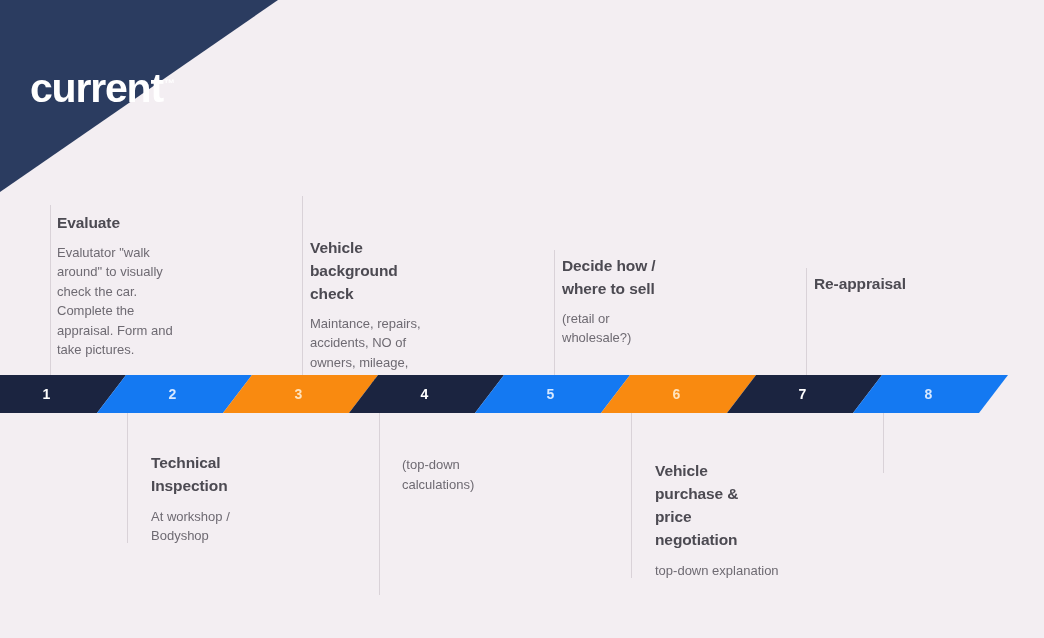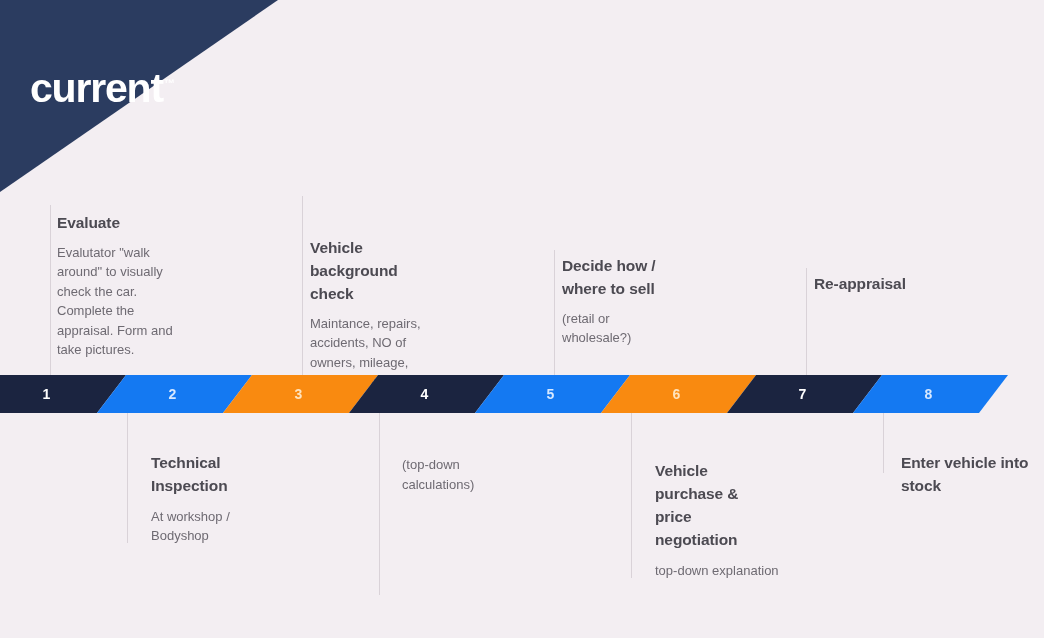--- a/index.html
+++ b/index.html
@@ -179,18 +179,14 @@
 
   <div class="step-text below" style="left:655px; top:452px; width:105px;margin-top:8px;">
     <p class="step-title">Vehicle purchase &amp; price negotiation</p>
     <p class="step-sub" style="white-space:nowrap;">top-down explanation</p>
   </div>
 
   <div class="step-text above" style="left:814px; top:273px; width:130px;">
     <p class="step-title">Re-appraisal</p>
   </div>
 
-  <div class="step-text below" style="left:901px; top:452px; width:130px;">
-    <p class="step-title">Enter vehicle into stock</p>
-    <p class="step-sub"></p>
-  </div>
 
 </div>
 
 </body></html>

